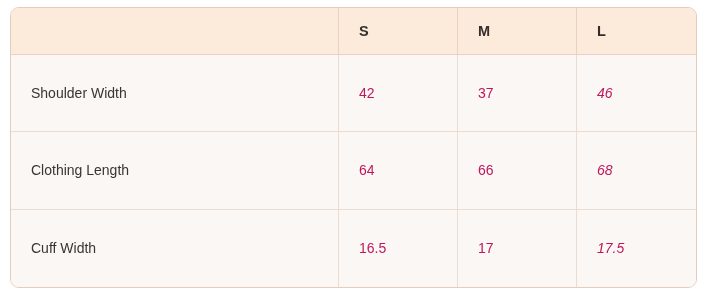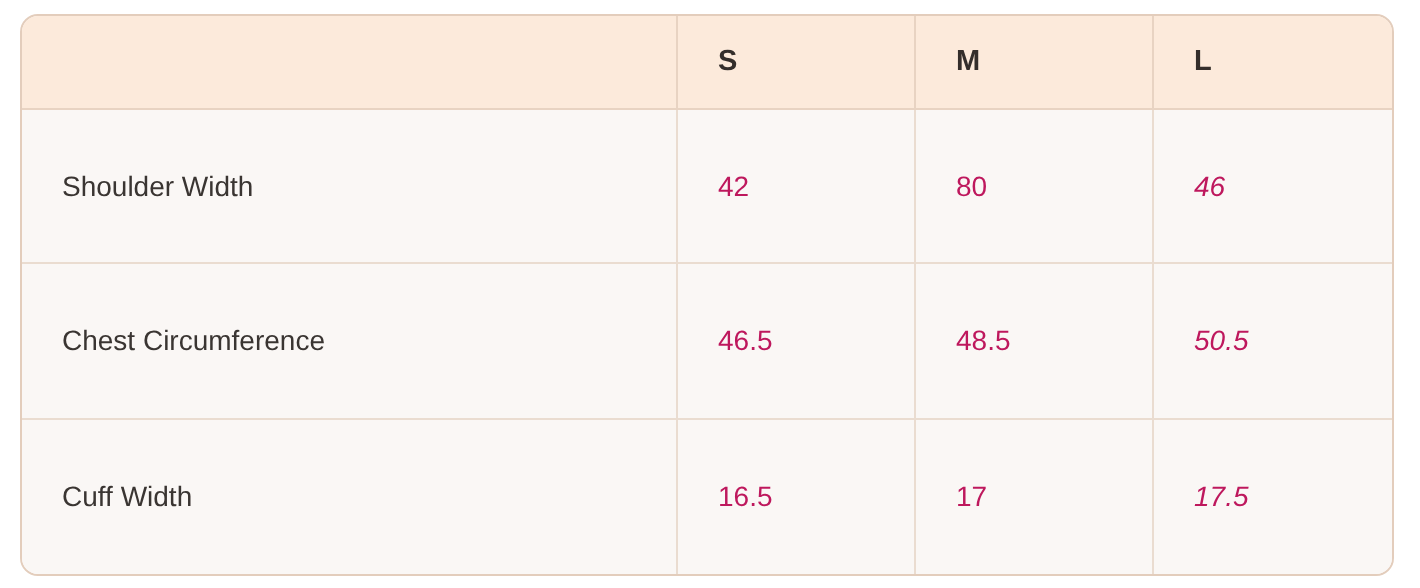--- a/index.html
+++ b/index.html
@@ -89,28 +89,28 @@
         <th></th>
         <th>S</th>
         <th>M</th>
         <th>L</th>
       </tr>
     </thead>
     <tbody>
       <tr>
         <td class="row-label">Shoulder Width</td>
         <td>42</td>
-        <td>80</td>
+        <td>37</td>
         <td>46</td>
       </tr>
       <tr>
-        <td class="row-label">Chest Circumference</td>
-        <td>46.5</td>
-        <td>48.5</td>
-        <td>50.5</td>
+        <td class="row-label">Clothing Length</td>
+        <td>64</td>
+        <td>66</td>
+        <td>68</td>
       </tr>
       <tr>
         <td class="row-label">Cuff Width</td>
         <td>16.5</td>
         <td>17</td>
         <td>17.5</td>
       </tr>
     </tbody>
   </table>
 </div>

